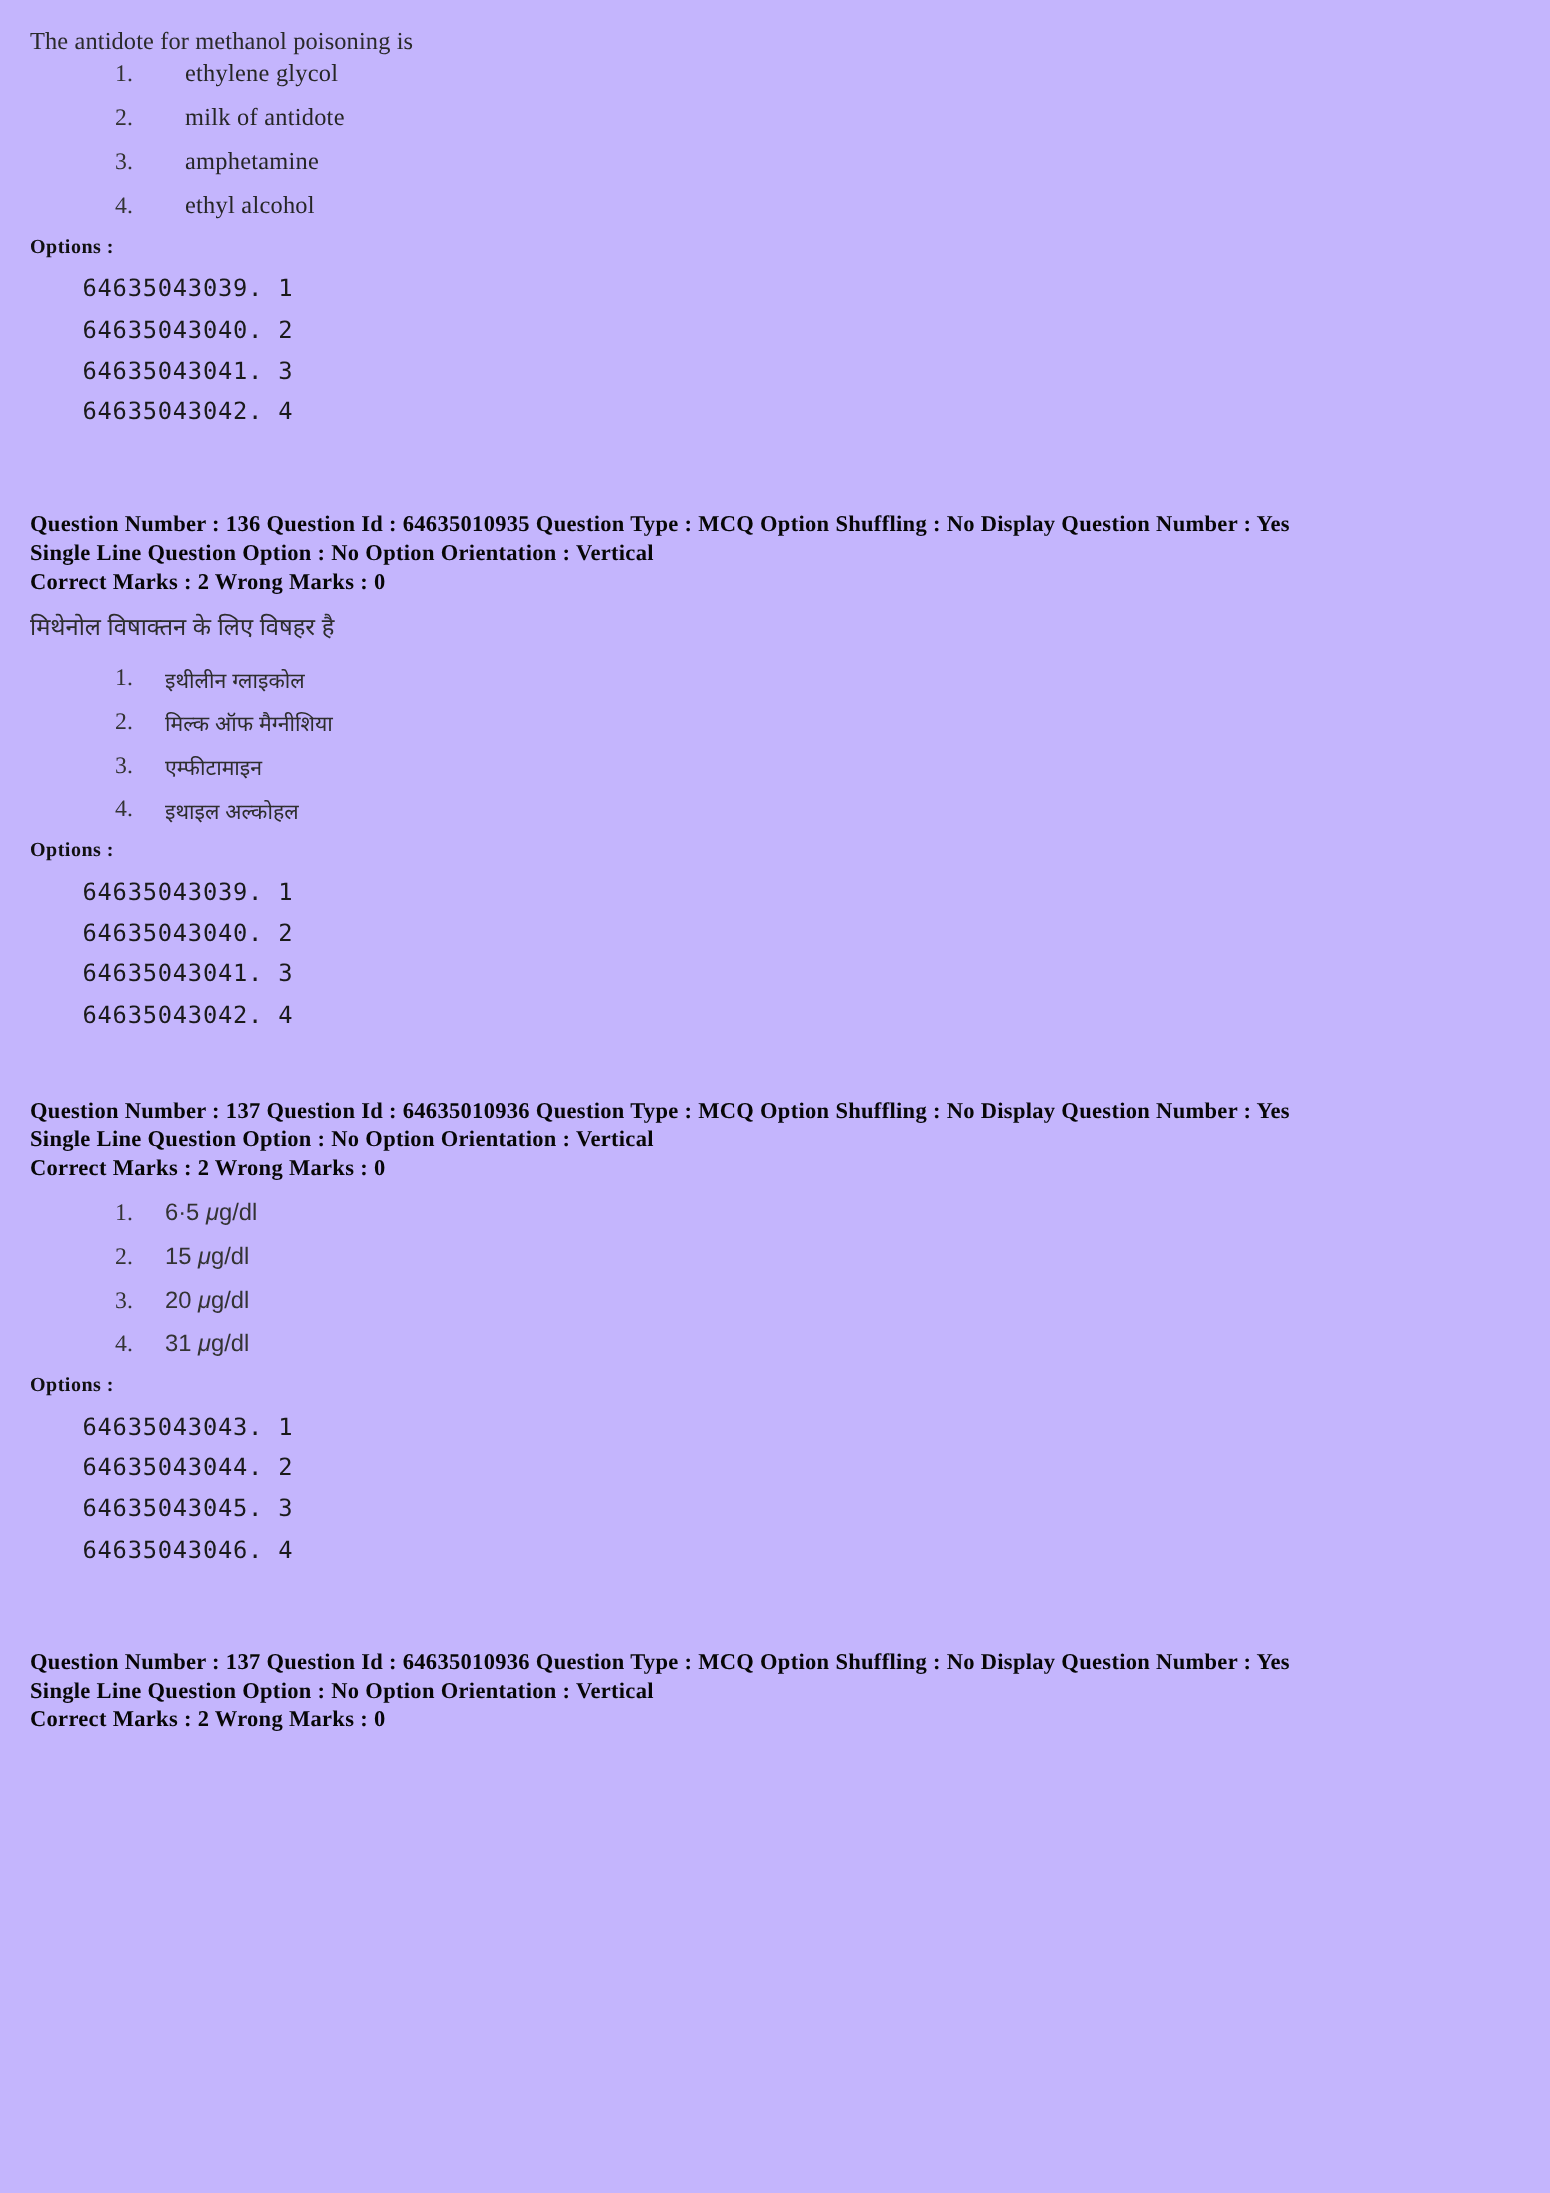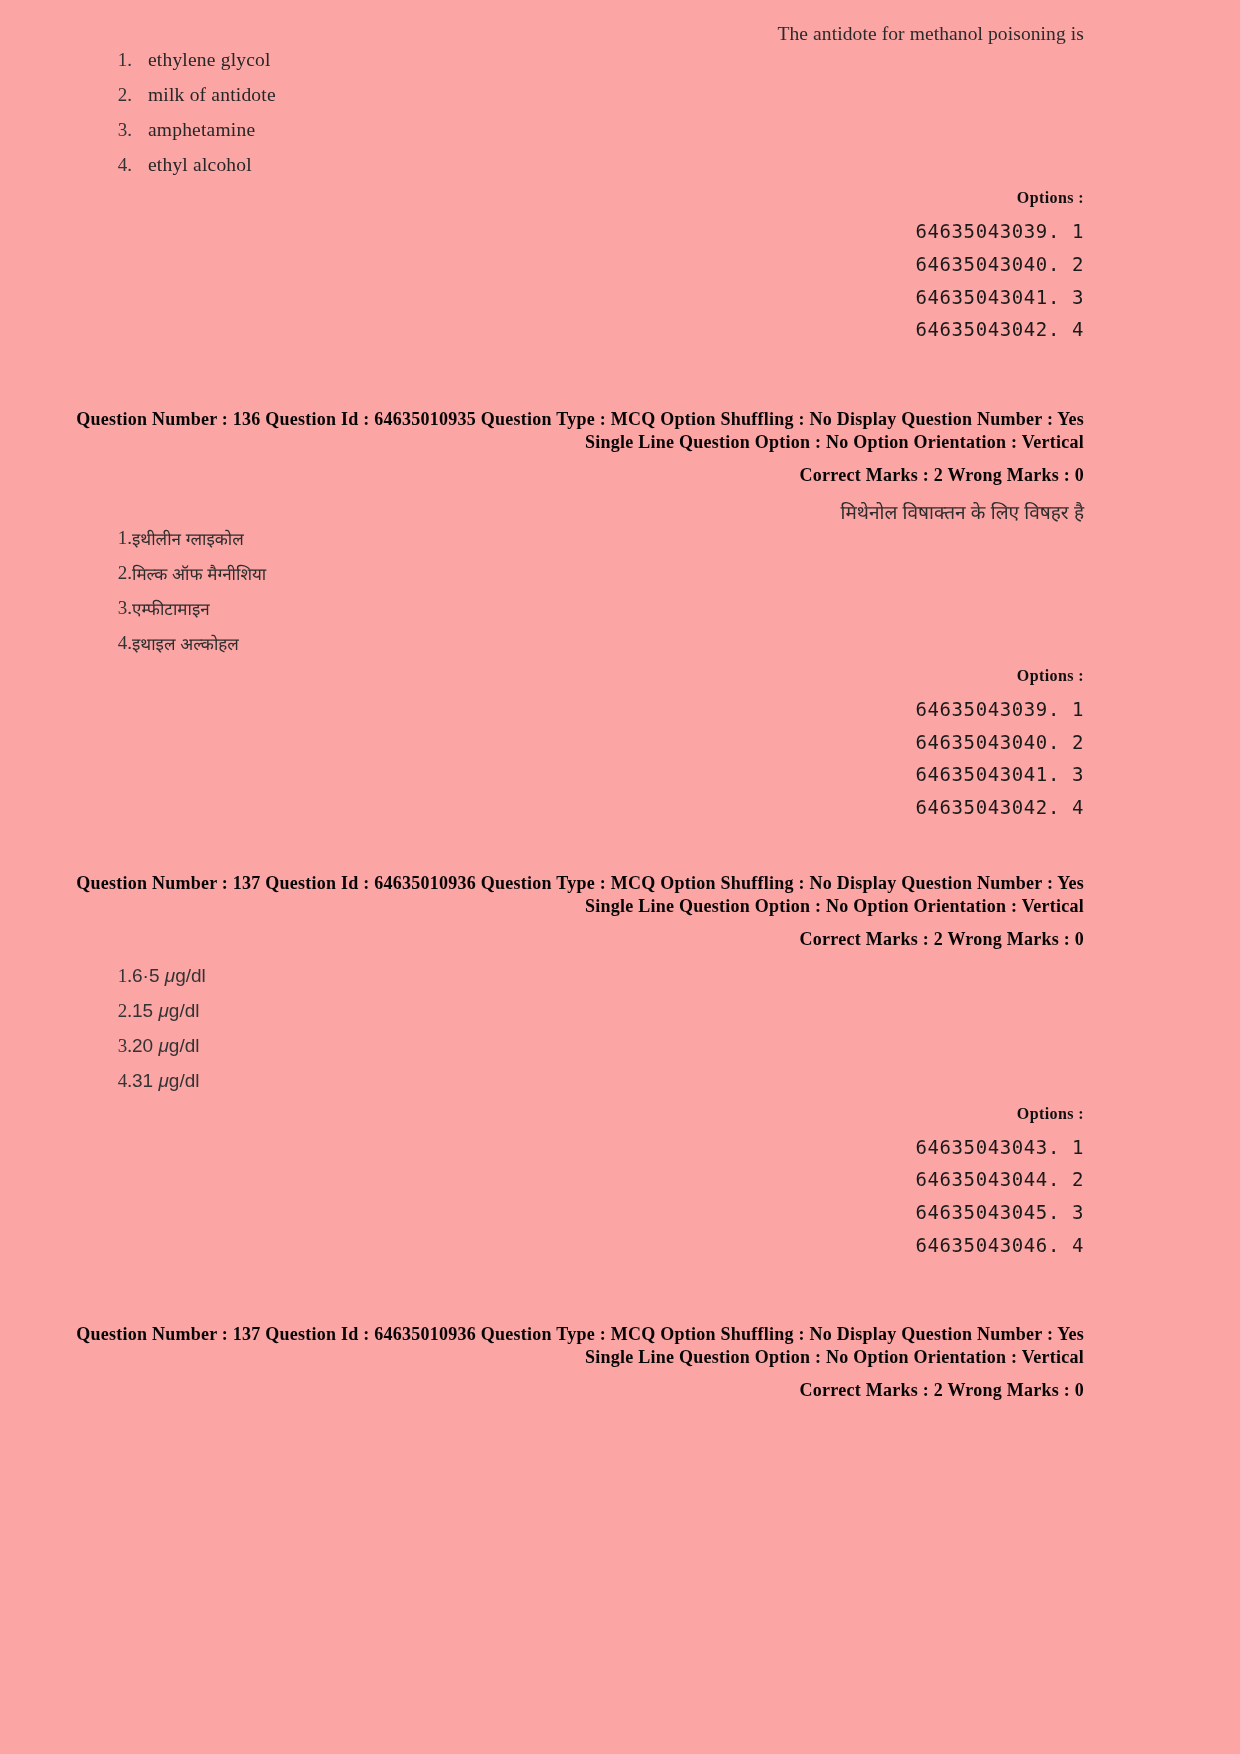--- a/index.html
+++ b/index.html
@@ -4,26 +4,25 @@
 <style>
   html, body {
     margin: 0;
     padding: 0;
     background: #ffffff;
   }
   .page {
     position: relative;
     width: 1240px;
     height: 1754px;
-    background: #fca5a5;
+    background: #c4b5fd;
     margin: 0 auto;
     overflow: hidden;
     font-family: "Liberation Serif", "DejaVu Serif", serif;
     color: #141414;
-    text-align: right;
   }
   .content {
     position: absolute;
     left: 24px;
     top: 22px;
     width: 1060px;
   }
 
   
   .stem {
@@ -32,21 +31,21 @@
     line-height: 1.2;
     color: #2a2a2a;
     letter-spacing: 0.1px;
     margin: 0 0 4px 0;
   }
   .stem-hi {
     font-family: "Liberation Sans", "DejaVu Sans", sans-serif;
     font-size: 19px;
     line-height: 1.25;
     color: #2d2d2d;
-    margin: 0 0 2px 0;
+    margin: 0 0 17px 0;
   }
 
   
   .optlist {
     margin: 0;
     padding: 0;
     list-style: none;
   }
   .optrow {
     display: flex;
@@ -113,21 +112,21 @@
     font-weight: bold;
     font-size: 18px;
     color: #070707;
     line-height: 1.28;
     letter-spacing: 0.25px;
   }
   .meta-line {
     white-space: nowrap;
   }
   .meta-marks {
-    margin-top: 10px;
+    margin-top: 0;
     font-family: Liberation Serif, serif;
   }
 
   .gap-sm { height: 14px; }
   .gap-lg { height: 48px; }
   .gap-xl { height: 62px; }
 </style>
 </head>
 <body>
 

